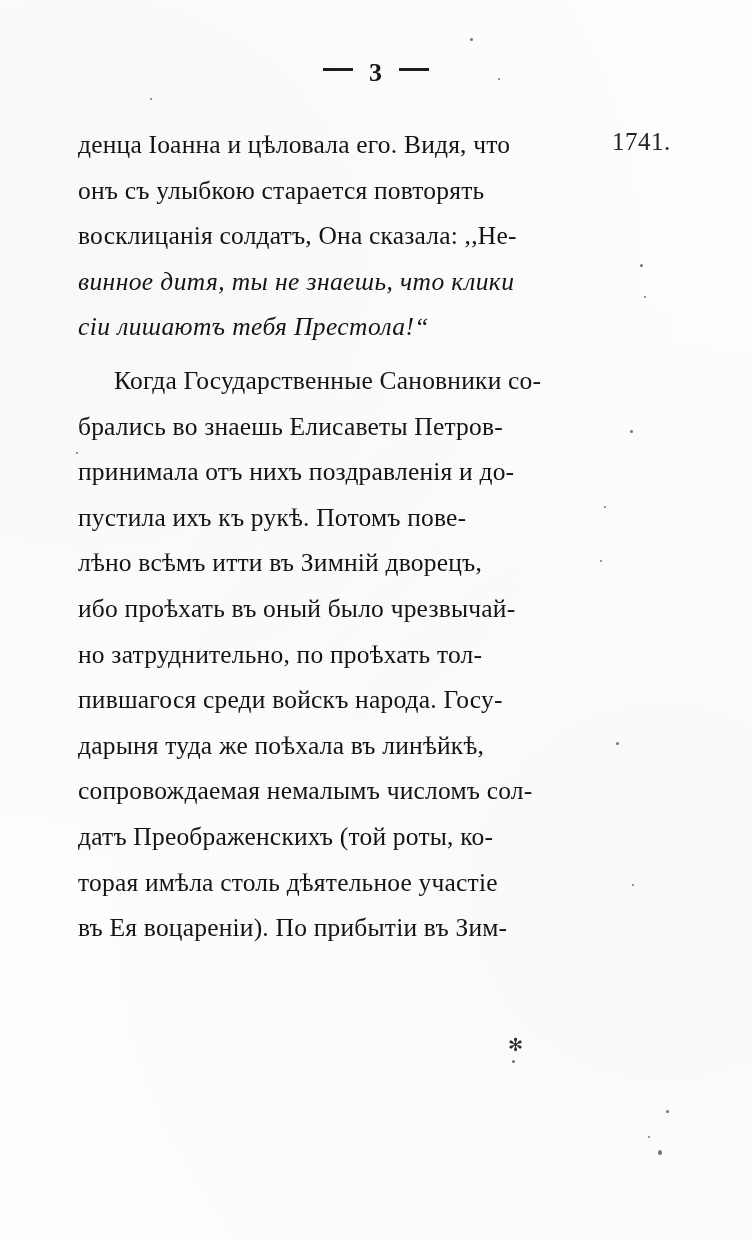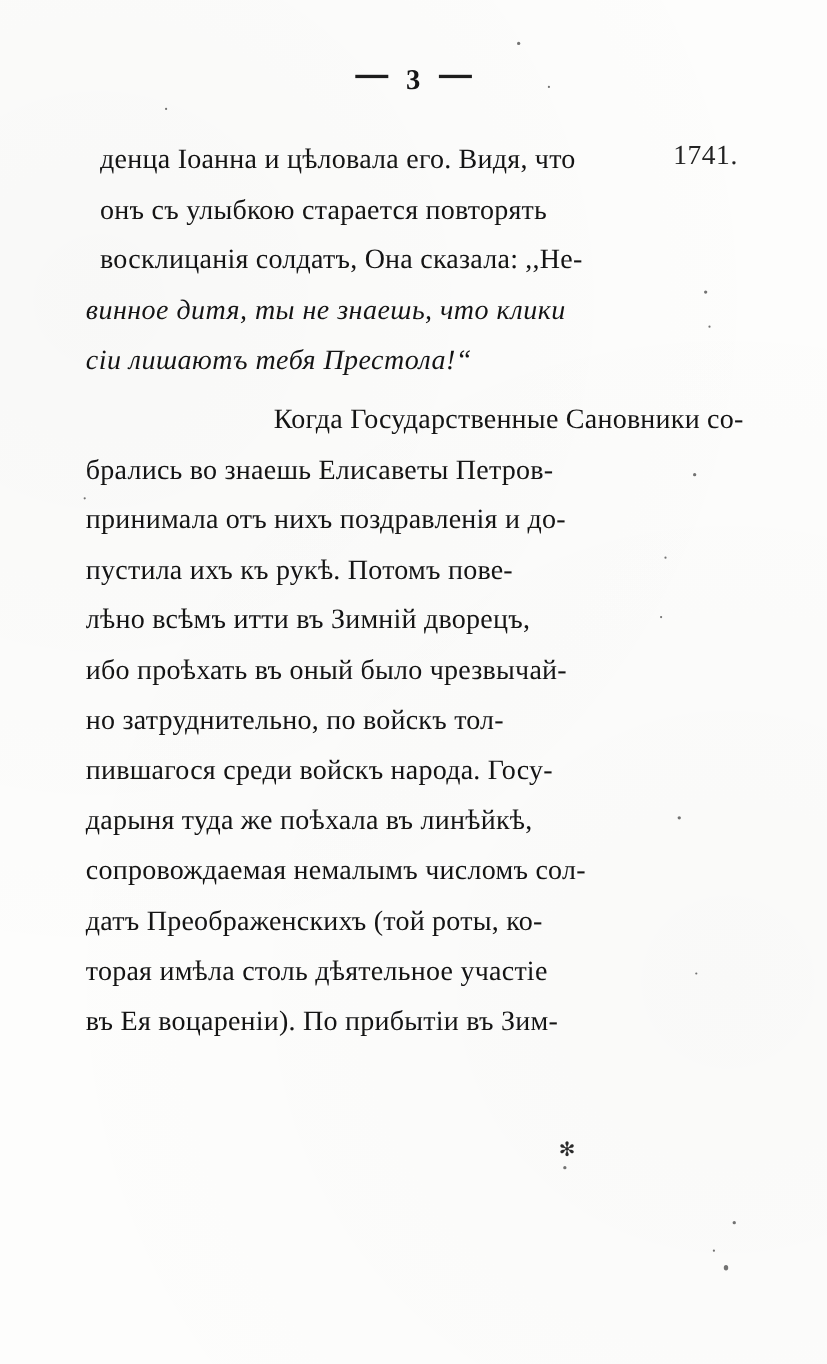--- a/index.html
+++ b/index.html
@@ -73,25 +73,23 @@
     white-space: nowrap;
     color: #141414;
     letter-spacing: 0.2px;
   }
   .line.justify {
     display: flex;
     justify-content: space-between;
   }
   .line.justify > span {
     white-space: pre;
-    margin-left: 13px;
   }
   .line.indent {
     text-indent: 36px;
-    text-align: right;
   }
   .line.italic {
     font-style: italic;
     letter-spacing: 0.4px;
   }
   .para-gap {
     height: 8px;
   }
 
   .marginal-year {
@@ -166,21 +164,21 @@
     <div class="line">
       <span>пустила ихъ къ рукѣ. Потомъ пове-</span>
     </div>
     <div class="line">
       <span>лѣно всѣмъ итти въ Зимній дворецъ,</span>
     </div>
     <div class="line">
       <span>ибо проѣхать въ оный было чрезвычай-</span>
     </div>
     <div class="line">
-      <span>но затруднительно, по войскъ тол-</span>
+      <span>но затруднительно, по проѣхать тол-</span>
     </div>
     <div class="line">
       <span>пившагося среди войскъ народа. Госу-</span>
     </div>
     <div class="line">
       <span>дарыня туда же поѣхала въ линѣйкѣ,</span>
     </div>
     <div class="line">
       <span>сопровождаемая немалымъ числомъ сол-</span>
     </div>

